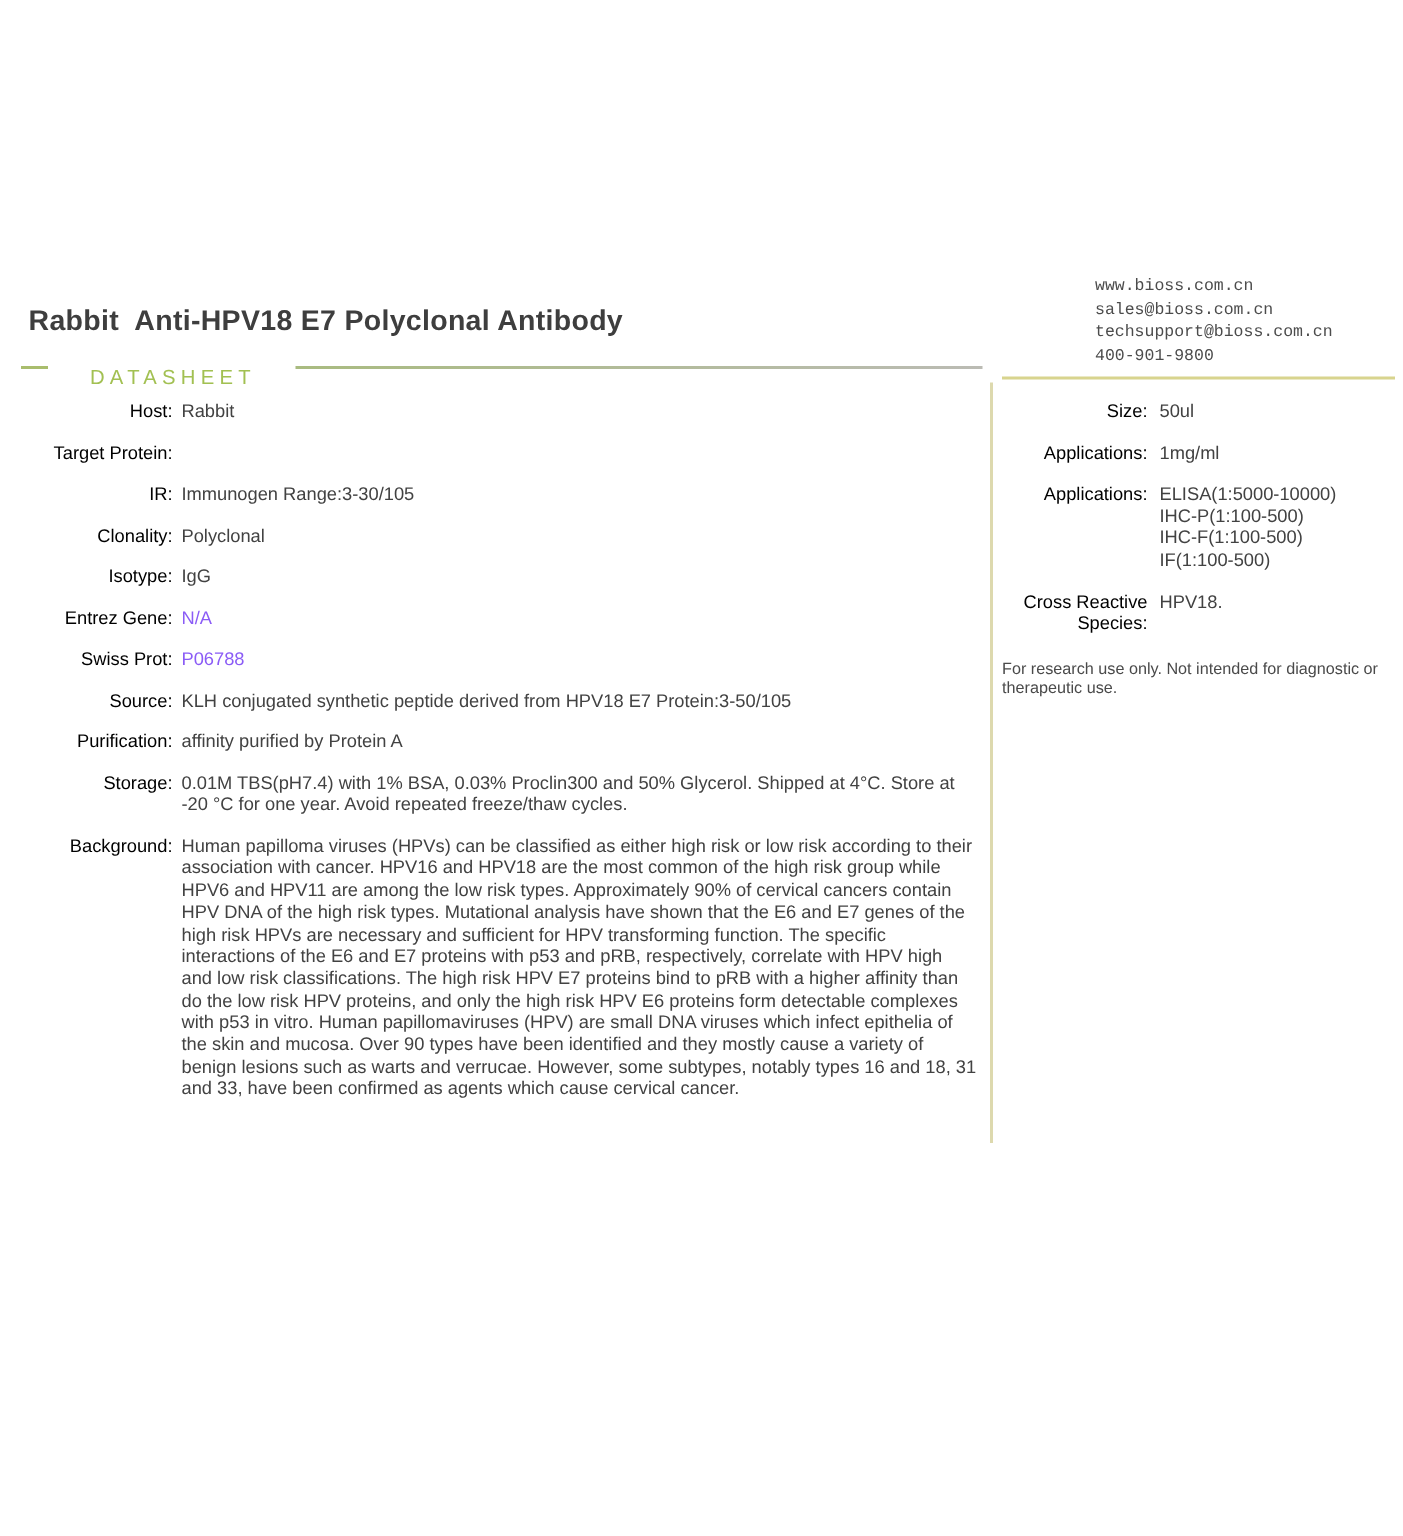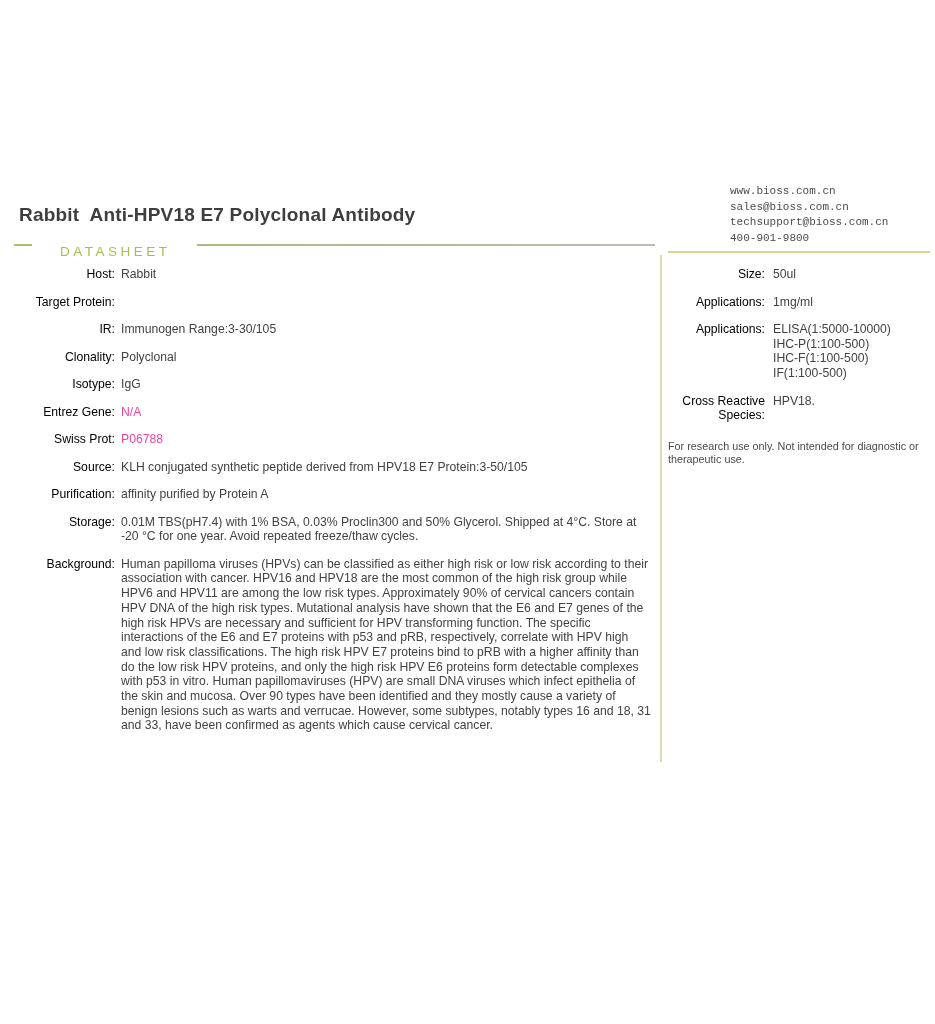--- a/index.html
+++ b/index.html
@@ -38,21 +38,21 @@
     flex:0 0 115px;text-align:right;font-weight:normal;color:#000000;
     font-size:12.2px;line-height:14.7px;white-space:pre-line;
   }
   .row .val{
     flex:1 1 auto;margin-left:6px;color:#424242;
     font-size:12.2px;line-height:14.7px;max-width:530px;
   }
   .right-panel .row .lbl{flex:0 0 97px;}
   .right-panel .row .val{margin-left:8px;max-width:158px;}
   .val.pre{white-space:pre-line;}
-  .link{color:#ec4899;text-decoration:none;cursor:pointer;}
+  .link{color:#8b5cf6;text-decoration:none;cursor:pointer;}
   .disclaimer{
     margin-top:17px;width:258px;
     font-size:10.8px;line-height:13px;color:#4a4a4a;
   }
 </style>
 </head>
 <body>
 
 <h1 class="page-title">Rabbit  Anti-HPV18 E7 Polyclonal Antibody</h1>
 

